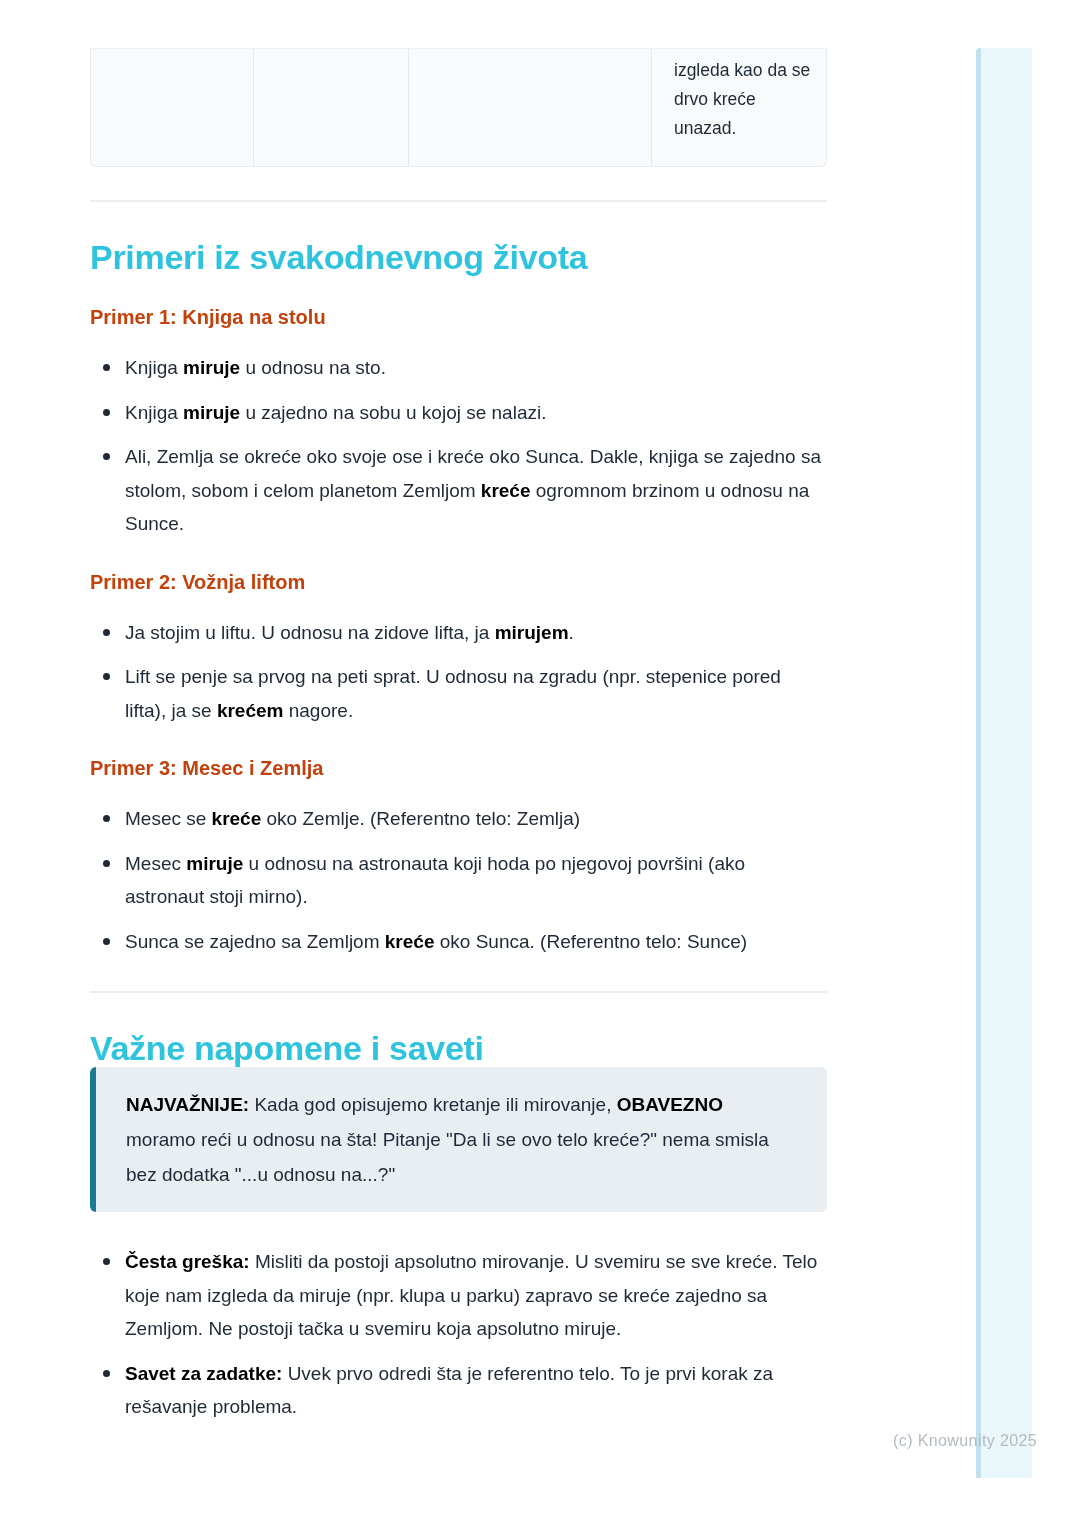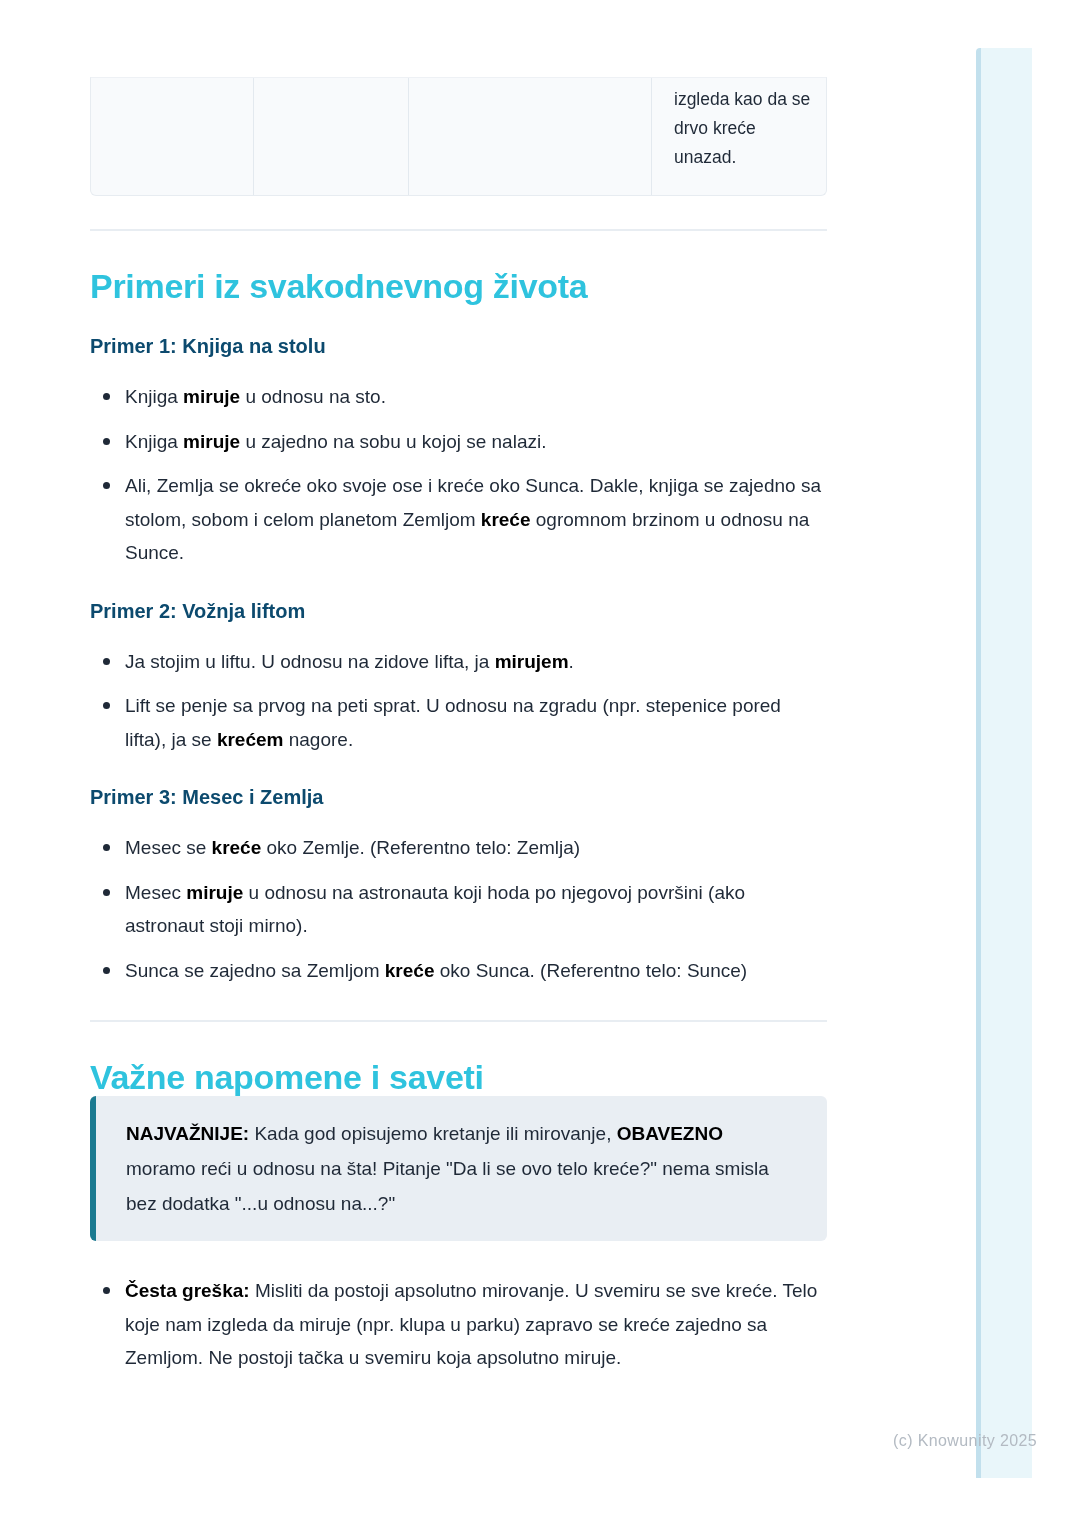--- a/index.html
+++ b/index.html
@@ -35,21 +35,21 @@
 
   .content {
     position: absolute;
     left: 90px; top: 0;
     width: 737px;
     z-index: 0;
   }
 
   
   .table-frag {
-    margin-top: 77px;
+    margin-top: 48px;
     display: flex;
     height: 119px;
     background: #f8fafc;
     border: 1px solid #e7ecf1;
     border-top-color: #eef1f5;
     border-radius: 0 0 6px 6px;
     overflow: hidden;
   }
   .table-frag .cell { flex: none; border-right: 1px solid #e3e9ef; height: 100%; }
   .table-frag .c1 { width: 163px; }
@@ -78,21 +78,21 @@
     font-weight: 700;
     letter-spacing: -0.3px;
     color: #2fc3de;
   }
 
   h3.ex-title {
     margin: 28px 0 0 0;
     font-size: 20px;
     line-height: 26px;
     font-weight: 700;
-    color: #0c4a6e;
+    color: #c2410c;
   }
 
   ul.blist {
     list-style: none;
     margin: 21px 0 0 0;
     padding: 0;
   }
   ul.blist li {
     position: relative;
     padding-left: 35px;
@@ -163,15 +163,16 @@
   </ul>
 
   <hr class="divider">
 
   <h2 class="sec-title">Važne napomene i saveti</h2>
 
   <div class="callout"><span class="b">NAJVAŽNIJE:</span><span> Kada god opisujemo kretanje ili mirovanje, </span><span class="b">OBAVEZNO</span><span> moramo reći u odnosu na šta! Pitanje "Da li se ovo telo kreće?" nema smisla bez dodatka "...u odnosu na...?"</span></div>
 
   <ul class="blist notes">
     <li><span class="b">Česta greška:</span><span> Misliti da postoji apsolutno mirovanje. U svemiru se sve kreće. Telo koje nam izgleda da miruje (npr. klupa u parku) zapravo se kreće zajedno sa Zemljom. Ne postoji tačka u svemiru koja apsolutno miruje.</span></li>
+    <li><span class="b">Savet za zadatke:</span><span> Uvek prvo odredi šta je referentno telo. To je prvi korak za rešavanje problema.</span></li>
   </ul>
 
 </main>
 
 </body></html>

